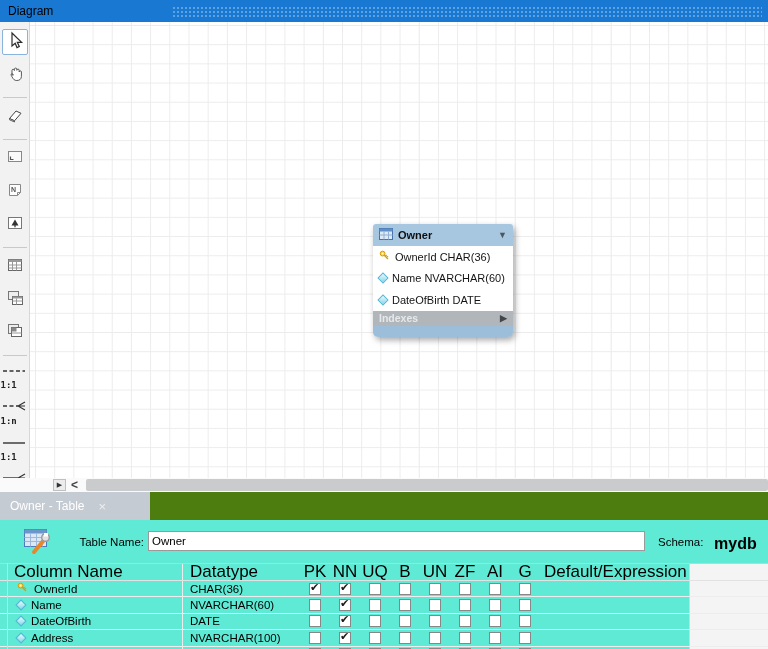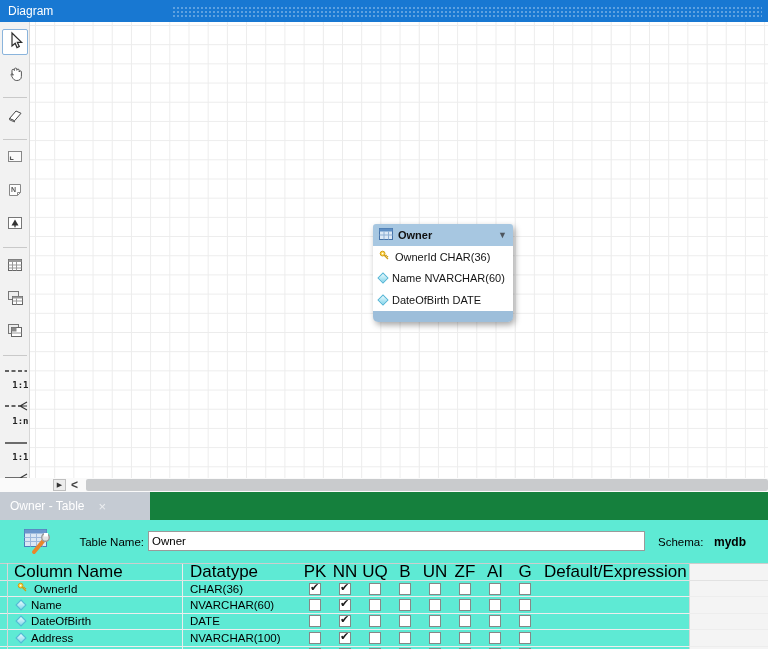--- a/index.html
+++ b/index.html
@@ -1,34 +1,34 @@
 <!DOCTYPE html>
 <html><head>
 <meta charset="utf-8">
 <style>
   * { box-sizing: border-box; margin: 0; padding: 0; }
   html,body { width:768px; height:649px; overflow:hidden; }
   body { font-family:"Liberation Sans", sans-serif; background:#fff; position:relative; }
 
   
-  #titlebar { position:absolute; top:0; left:0; right:0; height:22px; background:#1878d2; color:#ffffff;
+  #titlebar { position:absolute; top:0; left:0; right:0; height:22px; background:#1878d2; color:#000000;
     font-size:12px; line-height:22px; padding-left:8px; }
   #titlebar .dots { position:absolute; left:172px; right:6px; top:6px; bottom:5px;
     background-image:radial-gradient(rgba(255,255,255,.30) 0.8px, transparent 1px);
     background-size:4px 4px; }
 
   
   #main { position:absolute; top:22px; left:0; right:0; height:456px; }
   #toolbar { position:absolute; left:0; top:0; bottom:0; width:30px; background:#f2f2f2;
     border-right:1px solid #d6d6d6; display:flex; flex-direction:column; align-items:center; padding-top:7px; }
   .tool { width:26px; height:26px; display:flex; align-items:center; justify-content:center;
     margin-bottom:7px; border:1px solid transparent; border-radius:2px; flex:none; }
   .tool.selected { background:#fff; border-color:#8ab4dc; }
   .tsep { width:24px; height:1px; background:#c9c9c9; margin:2px 0 6px; flex:none; }
-  .reltool { width:28px; display:flex; flex-direction:column; align-items:flex-end; margin-bottom:8px; flex:none; }
+  .reltool { width:28px; display:flex; flex-direction:column; align-items:flex-start; margin-bottom:8px; flex:none; }
   .reltool .rlabel { font-family:"DejaVu Sans Mono", monospace; font-size:9px; font-weight:bold; color:#222; line-height:10px; }
 
   #canvas { position:absolute; left:30px; right:0; top:0; bottom:0; background-color:#fff;
     background-image:
       linear-gradient(to right, #ececec 1px, transparent 1px),
       linear-gradient(to bottom, #ececec 1px, transparent 1px),
       linear-gradient(to right, rgba(0,0,0,0.035) 1px, transparent 1px);
     background-size:19.2px 19.2px, 19.2px 19.2px, 96px 96px;
     background-position:5px 3px, 5px 3px, 5px 3px; }
 
@@ -49,33 +49,33 @@
     background:linear-gradient(135deg,#eafafd,#86d6ec); border:1px solid #54b6d6; }
 
   
   #hscroll { position:absolute; top:478px; left:0; right:0; height:14px; background:#fafafa; }
   #hscroll .panel-btn { position:absolute; left:53px; top:1px; width:13px; height:12px; background:#ececec;
     border:1px solid #bfbfbf; font-size:7px; line-height:10px; text-align:center; color:#333; }
   #hscroll .scroll-left { position:absolute; left:71px; top:0; font-size:12px; font-weight:bold; color:#444; line-height:14px; }
   #hscroll .track { position:absolute; left:86px; right:0; top:1px; height:12px; background:#c9cbcd; border-radius:2px; }
 
   
-  #tabbar { position:absolute; top:492px; left:0; right:0; height:44px; background:#15803d; border-bottom:1px solid #d4d7da; }
+  #tabbar { position:absolute; top:492px; left:0; right:0; height:44px; background:#4d7c0f; border-bottom:1px solid #d4d7da; }
   #tabbar .tab { height:28px; width:150px; background:#c5cbd3; color:#fff; font-size:12px;
     display:flex; align-items:center; padding:0 10px; gap:14px; }
   #tabbar .tab .close { color:#eceef0; font-size:13px; line-height:13px; }
 
   
   #editor { position:absolute; top:520px; left:0; right:0; bottom:0; background:#5eead4; overflow:hidden; }
   #editor .ed-icon { position:absolute; left:21px; top:5px; }
   #editor .tn-label { position:absolute; left:40px; top:16px; width:104px; text-align:right; font-size:11.5px; color:#000; }
   #editor .tn-input { position:absolute; left:148px; top:11px; width:497px; height:20px; border:1px solid #9a9a9a;
     font-family:"Liberation Sans", sans-serif; font-size:11.5px; padding:1px 3px; color:#000; background:#fff; }
   #editor .schema-label { position:absolute; left:658px; top:16px; font-size:11.5px; }
-  #editor .schema-value { position:absolute; left:714px; top:15px; font-size:12px; font-weight:bold; }
+  #editor .schema-value { position:absolute; left:714px; top:15px; font-size:16px; font-weight:bold; }
 
   #grid { position:absolute; top:43px; left:0; right:0; bottom:0; }
   #grid .leftline { position:absolute; left:7px; top:0; bottom:0; width:1px; background:#d8d8d8; }
   .ghead { display:flex; height:18px; border-top:1px solid #cdcdcd; border-bottom:1px solid #e2e2e2;
     align-items:center; font-size:17px; color:#000; padding-left:7px; }
   .grow { display:flex; height:16.4px; border-bottom:1px solid #ededed; align-items:center; font-size:11.5px;
     color:#000; padding-left:7px; }
   .c-name { width:176px; padding-left:7px; border-right:1px solid #ececec; align-self:stretch; display:flex; align-items:center; }
   .grow .c-name { padding-left:10px; gap:6px; }
   .c-type { width:117px; padding-left:7px; }
@@ -239,20 +239,24 @@
           </div>
           <div class="fig-row">
             <span class="diamond"></span>
             <span>Name NVARCHAR(60)</span>
           </div>
           <div class="fig-row">
             <span class="diamond"></span>
             <span>DateOfBirth DATE</span>
           </div>
         </div>
+      <div class="fig-footer">
+        <span>Indexes</span>
+        <span class="fexpand">▶</span>
+      </div>
       <div class="fig-bottom"></div>
     </div>
   </div>
 </div>
 
 <div id="hscroll">
   <div class="panel-btn">
     <span>▶</span>
   </div>
   <div class="scroll-left">

